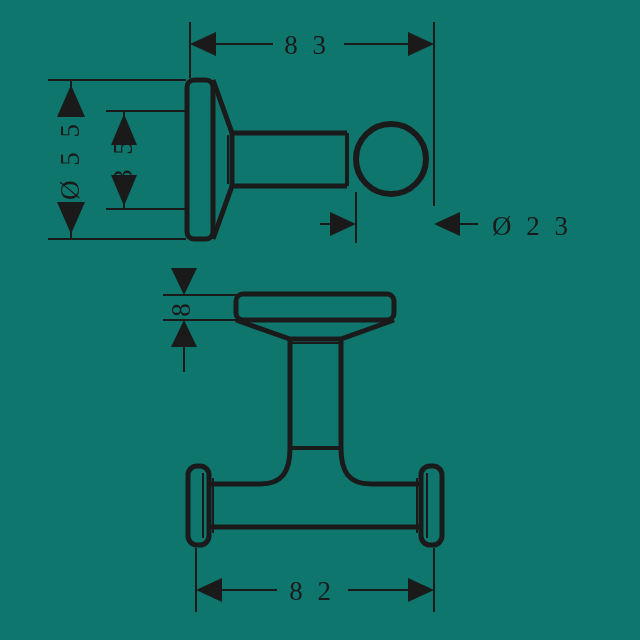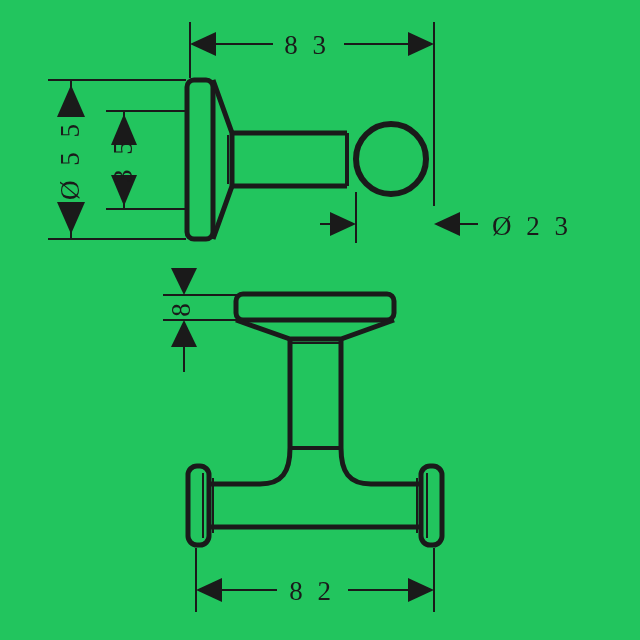--- a/index.html
+++ b/index.html
@@ -4,21 +4,21 @@
 <style>
   html, body {
     margin: 0;
     padding: 0;
     background: #ffffff;
   }
   #canvas {
     position: relative;
     width: 640px;
     height: 640px;
-    background: #22c55e;
+    background: #0f766e;
     font-family: "Liberation Serif", serif;
     overflow: hidden;
   }
   svg#drawing {
     position: absolute;
     left: 0;
     top: 0;
     width: 640px;
     height: 640px;
     display: block;

